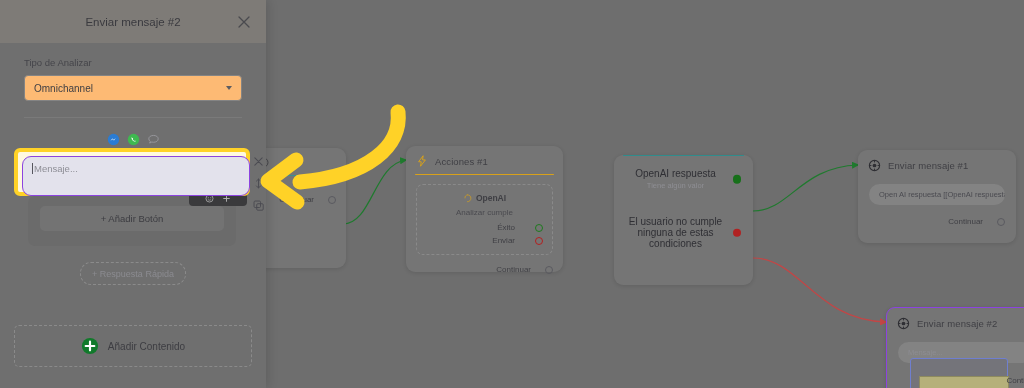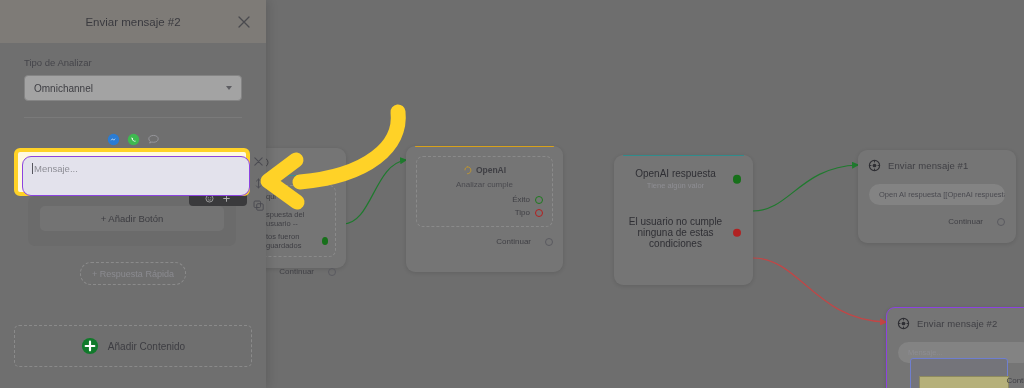--- a/index.html
+++ b/index.html
@@ -53,21 +53,21 @@
     gap: 4px;
     font-size: 8.5px; font-weight: bold; color: #3f3f44;
   }
   .svc-sub {
     text-align: center;
     font-size: 8px; color: #4a4a4f;
     margin-top: 5px;
   }
   .port-line {
     display: flex; align-items: center; justify-content: flex-end;
-    gap: 5px;
+    gap: 20px;
     font-size: 8px; color: #3f3f44;
     margin-top: 6px;
   }
   .port-dot { width: 8px; height: 8px; border-radius: 50%; box-sizing: border-box; }
   .port-dot.ok   { border: 1.6px solid #1e7a1e; background: transparent; }
   .port-dot.fail { border: 1.6px solid #b32020; background: transparent; }
   .port-dot.cont { border: 1.4px solid #5a5a60; background: transparent; }
   .port-dot.solid-green { background: #17701a; }
 
   .cont-line {
@@ -120,21 +120,21 @@
     transform: translateY(-50%);
     width: 16px; height: 16px; cursor: pointer;
   }
   #panel-body { padding: 14px 24px 0 24px; }
   .field-label { font-size: 9.5px; color: #45454a; margin-bottom: 7px; }
   .select {
     position: relative;
     height: 24px;
     border: 1px solid #848484;
     border-radius: 4px;
-    background: #a3a3a3;
+    background: #fdba74;
     display: flex; align-items: center;
     padding: 0 9px;
     font-size: 10px; color: #3e3e43;
   }
   .select .caret {
     position: absolute; right: 9px; top: 50%;
     transform: translateY(-50%);
     width: 0; height: 0;
     border-left: 3.5px solid transparent;
     border-right: 3.5px solid transparent;
@@ -271,53 +271,51 @@
     <div class="node" style="left:248px; top:148px; width:98px; height:120px;">
       <div class="node-head">
         <svg class="ico" width="11" height="11" viewBox="0 0 16 16">
           <circle cx="8" cy="8" r="6.5" fill="none" stroke="#3f3f44" stroke-width="1.3"></circle>
           <circle cx="8" cy="8" r="2.4" fill="#3f3f44"></circle>
         </svg>
         <span class="node-title">...age</span>
       </div>
       <div class="node-rule" style="background:#3a8f8f;"></div>
       <div class="node-body">
-        <div class="dashed-box" style="padding:6px 7px;">
-          <div style="font-size:7.5px;color:#3f3f44;">qui</div>
-          <div style="font-size:7.5px;color:#3f3f44;margin-top:9px;">spuesta del usuario --</div>
-          <div style="display:flex;align-items:center;justify-content:space-between;margin-top:4px;">
-            <span style="font-size:7.5px;color:#3f3f44;">tos fueron guardados</span>
-            <span class="port-dot solid-green"></span>
-          </div>
-        </div>
         <div class="cont-line">
           <span>Continuar</span>
           <span class="port-dot cont"></span>
         </div>
       </div>
     </div>
 
     <div class="node" style="left:406px; top:146px; width:157px; height:126px;">
+      <div class="node-head">
+        <svg width="12" height="12" viewBox="0 0 16 16">
+          <path d="M9.5 1 L3.5 9 L7 9 L6 15 L12.5 6.6 L8.8 6.6 Z" fill="none" stroke="#d8a11a" stroke-width="1.3" stroke-linejoin="round"></path>
+        </svg>
+        <span class="node-title">Acciones #1</span>
+      </div>
       <div class="node-rule" style="background:#d8a11a;"></div>
       <div class="node-body">
         <div class="dashed-box">
           <div class="svc-row">
             <svg width="9" height="9" viewBox="0 0 16 16">
               <path d="M8 1.5 C11.5 1.5 14 4 14 7.5 C14 11 11.5 13.8 8 13.8" fill="none" stroke="#c89a2a" stroke-width="1.5" stroke-linecap="round"></path>
               <path d="M8 1.5 C5 2 3.2 4.2 3.5 7" fill="none" stroke="#c89a2a" stroke-width="1.5" stroke-linecap="round"></path>
             </svg>
             <span>OpenAI</span>
           </div>
           <div class="svc-sub">Analizar cumple</div>
           <div class="port-line">
             <span>Éxito</span>
             <span class="port-dot ok"></span>
           </div>
           <div class="port-line" style="margin-top:4px;">
-            <span>Tipo</span>
+            <span>Enviar</span>
             <span class="port-dot fail"></span>
           </div>
         </div>
         <div class="cont-line">
           <span>Continuar</span>
           <span class="port-dot cont"></span>
         </div>
       </div>
     </div>
 

